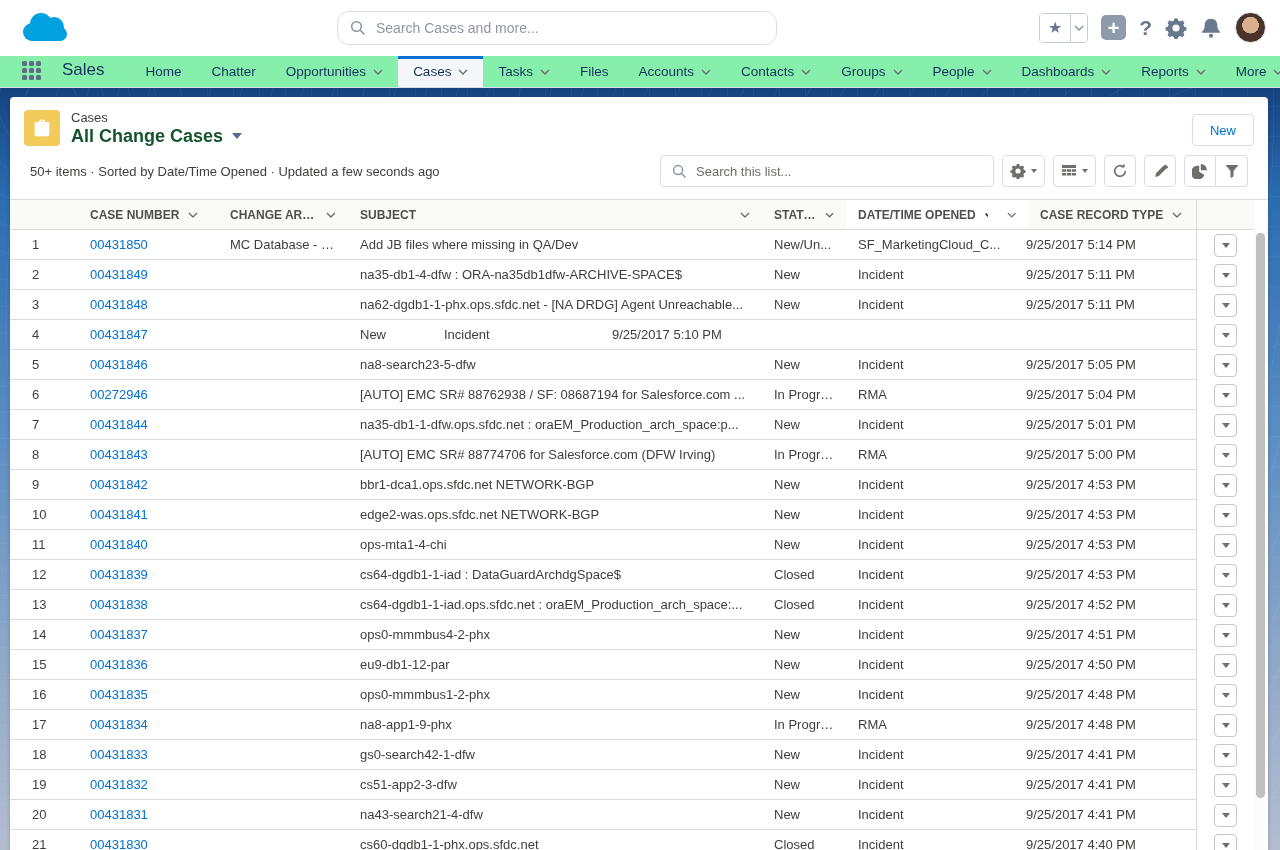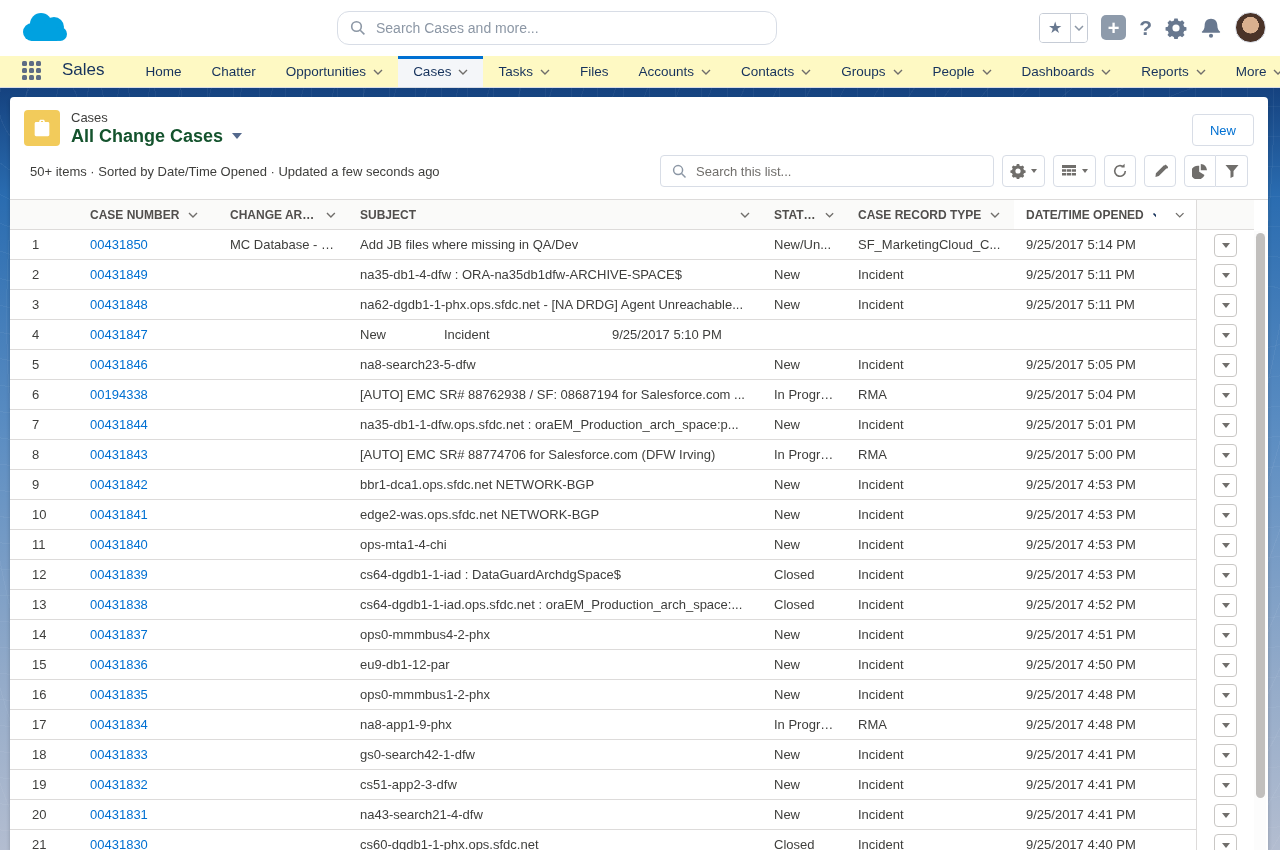--- a/index.html
+++ b/index.html
@@ -19,21 +19,21 @@
   .fav-split .seg.star { width:30px; color:#68788f; font-size:16px; }
   .fav-split .seg.caret { width:17px; border-left:1px solid #c6ccd6; color:#8c97a5; }
   .plus-btn { width:25px; height:25px; border-radius:5px; background:#8e9bab; color:#fff; display:flex; align-items:center; justify-content:center; font-size:20px; font-weight:bold; line-height:1; }
   .help-glyph { color:#68788f; font-size:21px; font-weight:bold; }
   .icon-gray { color:#68788f; }
   .avatar { width:31px; height:31px; border-radius:50%;
     background: radial-gradient(circle at 50% 42%, #d9b08f 0 37%, #4a3328 38% 100%);
     border:1px solid #d8dde6; }
 
   
-  .nav-bar { height:32px; background:#fef9c3; display:flex; align-items:stretch; position:relative; z-index:3; border-bottom:1px solid #d8dde6; }
+  .nav-bar { height:32px; background:#86efac; display:flex; align-items:stretch; position:relative; z-index:3; border-bottom:1px solid #d8dde6; }
   .waffle { width:24px; height:20px; margin:5px 18px 0 22px; display:grid; grid-template-columns:repeat(3,6px); grid-template-rows:repeat(3,6px); gap:1px; }
   .waffle i { width:5px; height:5px; border-radius:1.5px; background:#5e6c84; }
   .app-name { font-size:17px; color:#16325c; margin:4px 26px 0 2px; }
   .nav-items { display:flex; align-items:stretch; gap:0; }
   .nav-item { display:flex; align-items:center; gap:7px; padding:0 15px; font-size:13.5px; color:#16325c; cursor:pointer; }
   .nav-item.active { background:#f4f6f9; box-shadow:inset 0 3px 0 #0070d2; }
   .chev { width:10px; height:6px; }
 
   
   .stage { position:absolute; top:88px; left:0; right:0; bottom:0;
@@ -316,38 +316,38 @@
               <svg class="chev" viewBox="0 0 10 6" fill="none" stroke="#706e6b" stroke-width="1.4">
                 <polyline points="1,1 5,5 9,1"></polyline>
               </svg>
             </div>
             <div class="cell col-status">
               <span>STATUS</span>
               <svg class="chev" viewBox="0 0 10 6" fill="none" stroke="#706e6b" stroke-width="1.4">
                 <polyline points="1,1 5,5 9,1"></polyline>
               </svg>
             </div>
-            <div class="cell col-record_type">
-              <span>CASE RECORD TYPE</span>
-              <svg class="chev" viewBox="0 0 10 6" fill="none" stroke="#706e6b" stroke-width="1.4">
-                <polyline points="1,1 5,5 9,1"></polyline>
-              </svg>
-            </div>
             <div class="cell col-opened sorted">
               <span style="display: flex; align-items: center; gap: 8px;">
                 <span>DATE/TIME OPENED</span>
                 <span class="sort-arrow"><svg width="11" height="12" viewBox="0 0 11 12" fill="none" stroke="#16325c" stroke-width="1.6">
                     <line x1="5.5" y1="0.5" x2="5.5" y2="10"></line>
                     <polyline points="1.5,6.5 5.5,10.5 9.5,6.5"></polyline>
                   </svg></span>
               </span>
               <svg class="chev" viewBox="0 0 10 6" fill="none" stroke="#706e6b" stroke-width="1.4" style="margin-left: 10px;">
                 <polyline points="1,1 5,5 9,1"></polyline>
               </svg>
             </div>
+            <div class="cell col-record_type">
+              <span>CASE RECORD TYPE</span>
+              <svg class="chev" viewBox="0 0 10 6" fill="none" stroke="#706e6b" stroke-width="1.4">
+                <polyline points="1,1 5,5 9,1"></polyline>
+              </svg>
+            </div>
           </div>
           <div class="action-strip"></div>
         </div>
       </div>
     <div id="tbody">
         <div class="trow">
           <div class="cells">
             <div class="cell col-num">
               <span>1</span>
             </div>
@@ -492,21 +492,21 @@
               <span class="tri"></span>
             </div>
           </div>
         </div>
         <div class="trow">
           <div class="cells">
             <div class="cell col-num">
               <span>6</span>
             </div>
             <div class="cell col-case_number">
-              <a class="case-link" href="#">00194338</a>
+              <a class="case-link" href="#">00272946</a>
             </div>
             <div class="cell col-change_area">
               <span></span>
             </div>
             <div class="cell col-subject">
               <span>[AUTO] EMC SR# 88762938 / SF: 08687194 for Salesforce.com ...</span>
             </div>
             <div class="cell col-status">
               <span>In Progress</span>
             </div>

